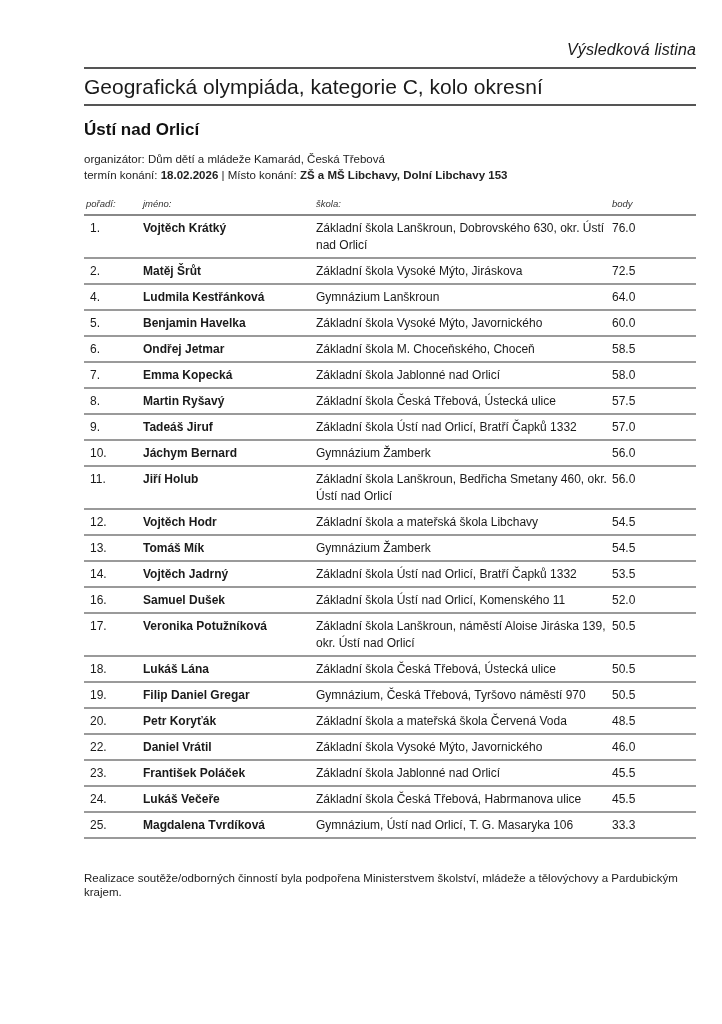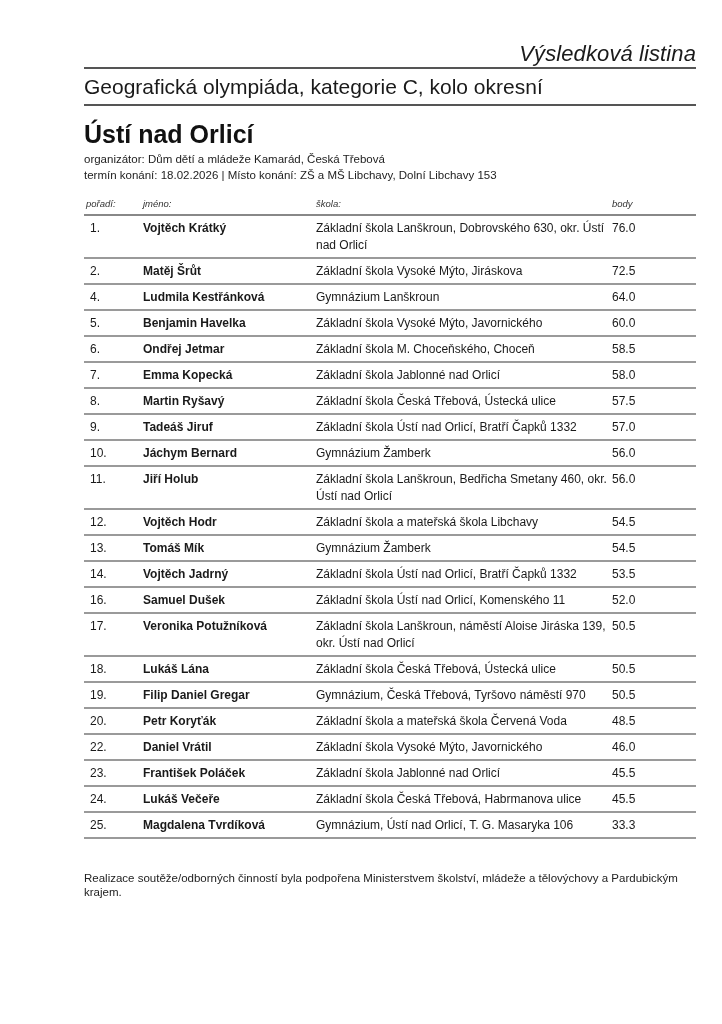--- a/index.html
+++ b/index.html
@@ -18,21 +18,21 @@
     .page {
       position: absolute;
       left: 84px;
       top: 0;
       width: 612px;
     }
     .doc-type {
       position: absolute;
       top: 41px;
       right: 0;
-      font-size: 22px;
+      font-size: 16px;
       font-style: italic;
       color: #1a1a1a;
       letter-spacing: 0.1px;
     }
     .rule {
       position: absolute;
       left: 0;
       width: 612px;
       height: 2px;
       background: #555555;
@@ -43,33 +43,33 @@
       position: absolute;
       top: 75px;
       left: 0;
       font-size: 21px;
       color: #1a1a1a;
     }
     .region-title {
       position: absolute;
       top: 120px;
       left: 0;
-      font-size: 25px;
+      font-size: 17px;
       font-weight: bold;
       color: #111111;
     }
     .meta {
       position: absolute;
       left: 0;
       font-size: 11.5px;
       color: #222222;
     }
     .meta.m1 { top: 153px; text-align: center; }
     .meta.m2 { top: 169px; }
-    .meta b { font-weight: normal; }
+    .meta b { font-weight: bold; }
 
     .results {
       position: absolute;
       top: 196px;
       left: 0;
       width: 612px;
       border-collapse: collapse;
     }
     .results th {
       font-size: 9.5px;

